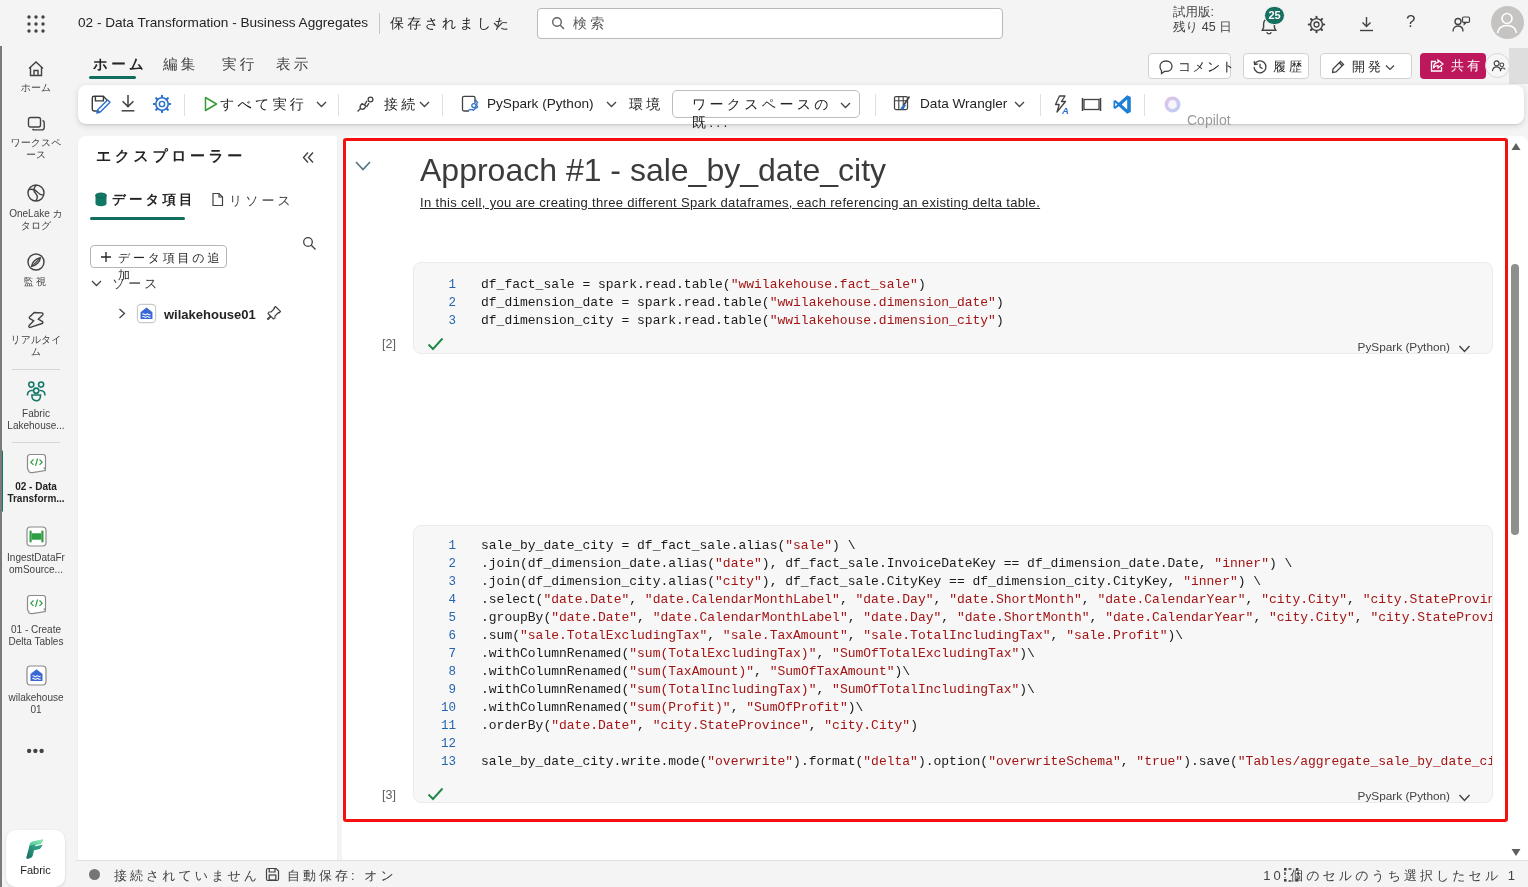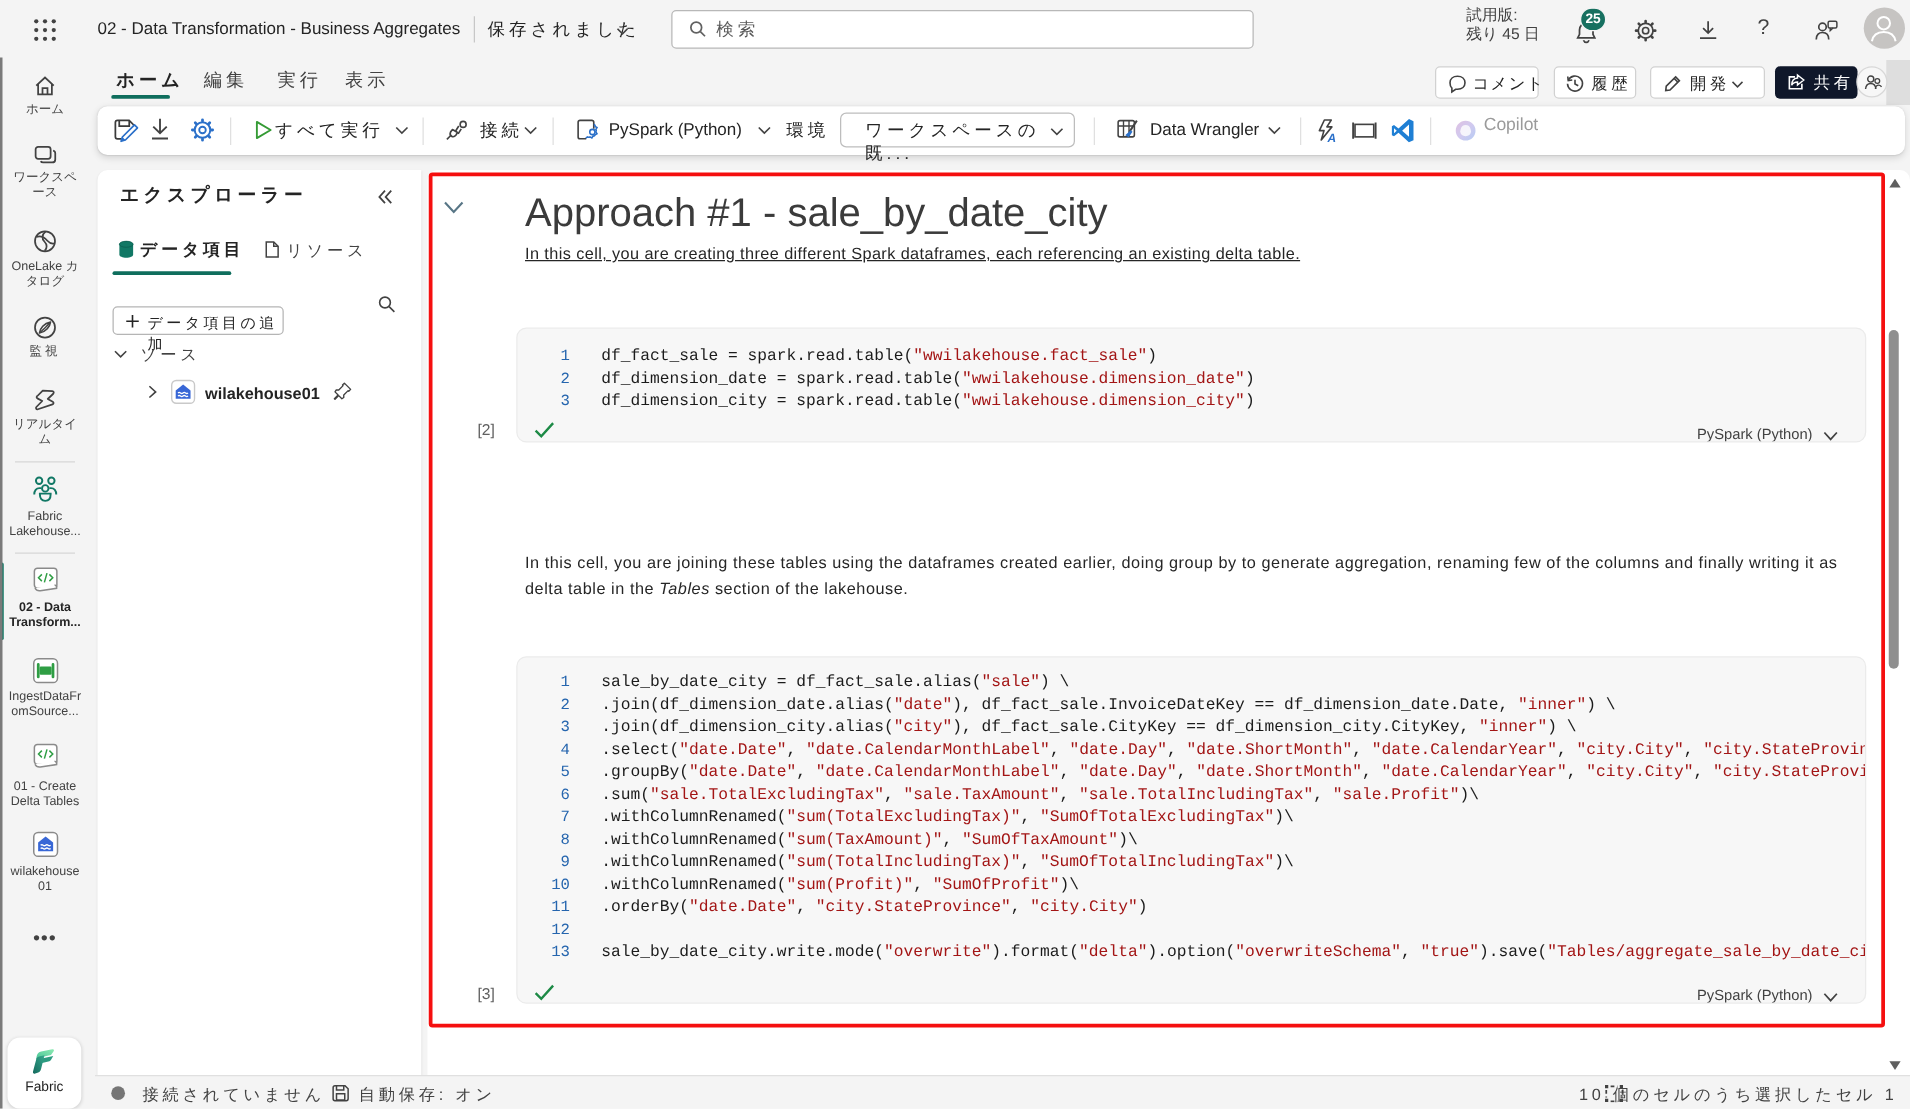--- a/index.html
+++ b/index.html
@@ -105,21 +105,21 @@
     <svg class="abs" style="left:9px;top:5px" width="16" height="16" viewBox="0 0 16 16">
         <path d="M10.5 2.5 L13.5 5.5 L6 13 L2.6 13.4 L3 10 Z" fill="none" stroke="#424242" stroke-width="1.3"></path>
         <path d="M9.3 3.7 L12.3 6.7" stroke="#424242" stroke-width="1.3"></path>
       </svg>
     <div class="abs" style="left:31px;top:4px;font-size:13px;color:#242424;"><span class="jp">開発</span></div>
     <svg class="abs" style="left:64px;top:10px" width="10" height="8" viewBox="0 0 10 8">
         <path d="M1 1.5 L5 5.5 L9 1.5" fill="none" stroke="#424242" stroke-width="1.2"></path>
       </svg>
   </div>
 
-  <div class="abs" style="left:1420px;top:5px;width:66px;height:26px;border-radius:4px;background:#0f172a;">
+  <div class="abs" style="left:1420px;top:5px;width:66px;height:26px;border-radius:4px;background:#be185d;">
     <svg class="abs" style="left:9px;top:5px" width="16" height="16" viewBox="0 0 16 16">
         <path d="M7 3.5 L2.5 3.5 L2.5 13 L12.5 13 L12.5 9" fill="none" stroke="#fff" stroke-width="1.3"></path>
         <path d="M9 2 L14 6 L9 10 L9 7.6 C6.5 7.6 5.2 8.6 4.4 10.2 C4.4 6.8 6.2 4.6 9 4.4 Z" fill="none" stroke="#fff" stroke-width="1.2"></path>
       </svg>
     <div class="abs" style="left:31px;top:4px;font-size:13px;color:#fff;"><span class="jp">共有</span></div>
   </div>
   <div class="abs" style="left:1485px;top:5px;width:25px;height:25px;border:1px solid #d8d8d8;border-radius:50%;background:#f7f7f7;">
     <svg class="abs" style="left:4px;top:4px" width="16" height="16" viewBox="0 0 17 17">
         <circle cx="7" cy="5.6" r="2.6" fill="none" stroke="#424242" stroke-width="1.2"></circle>
         <path d="M2.6 14 C2.9 10.8 4.7 9.4 7 9.4 C9.3 9.4 11.1 10.8 11.4 14" fill="none" stroke="#424242" stroke-width="1.2"></path>
@@ -223,21 +223,21 @@
       <defs>
         <linearGradient id="cpg" x1="0" y1="0" x2="1" y2="1">
           <stop offset="0" stop-color="#d9b6dd"></stop>
           <stop offset=".5" stop-color="#c9c0ec"></stop>
           <stop offset="1" stop-color="#a8c3f2"></stop>
         </linearGradient>
       </defs>
       <path d="M9.5 1.6 C13.9 1.6 17.4 5.1 17.4 9.5 C17.4 13.9 13.9 17.4 9.5 17.4 C5.1 17.4 1.6 13.9 1.6 9.5 C1.6 5.1 5.1 1.6 9.5 1.6 Z" fill="url(#cpg)" opacity=".85"></path>
       <path d="M5.6 8.1 C6.1 5.9 7.4 4.9 9.5 4.9 C11.6 4.9 12.9 5.9 13.4 8.1 L13.9 10.2 C13.5 12.7 12 13.9 9.5 13.9 C7 13.9 5.5 12.7 5.1 10.2 Z" fill="#fff" opacity=".8"></path>
     </svg>
-  <div class="abs" style="left:1109px;top:6px;font-size:14px;color:#9a9a9a;">Copilot</div>
+  <div class="abs" style="left:1109px;top:27px;font-size:14px;color:#9a9a9a;">Copilot</div>
 </div>
 
 <div id="rail" class="abs" style="left:0;top:48px;width:72px;height:839px;background:#f4f4f4;">
   <style>.rl{position:absolute;width:72px;text-align:center;font-size:10px;line-height:11.5px;color:#424242;}</style>
 
   <svg class="abs" style="left:27px;top:12px" width="18" height="18" viewBox="0 0 18 18">
       <path d="M2 8.5 L9 2 L16 8.5 M3.5 7.5 L3.5 15.5 L14.5 15.5 L14.5 7.5" fill="none" stroke="#424242" stroke-width="1.4"></path>
       <path d="M7 15.5 L7 10.5 L11 10.5 L11 15.5" fill="none" stroke="#424242" stroke-width="1.4"></path>
     </svg>
   <div class="rl" style="top:34px;">ホーム</div>
@@ -406,21 +406,20 @@
     <svg class="abs" style="left:13px;top:74px" width="17" height="14" viewBox="0 0 17 14">
         <path d="M1.5 7.5 L6 12 L15.5 1.5" fill="none" stroke="#1d8a46" stroke-width="1.9"></path>
       </svg>
     <div class="pys" style="right:42px;top:77px;white-space:nowrap;">PySpark (Python)</div>
     <svg class="abs" style="left:1044px;top:81px" width="13" height="10" viewBox="0 0 13 10">
         <path d="M1.5 2 L6.5 7.5 L11.5 2" fill="none" stroke="#424242" stroke-width="1.4"></path>
       </svg>
   </div>
   <div class="abs" style="left:40px;top:201px;font-size:12.5px;color:#616161;">[2]</div>
 
-  <div class="abs" style="left:78px;top:303px;font-size:13px;line-height:21px;letter-spacing:.44px;color:#262626;width:1080px;">In this cell, you are joining these tables using the dataframes created earlier, doing group by to generate aggregation, renaming few of the columns and finally writing it as<br>delta table in the <i>Tables</i> section of the lakehouse.</div>
 
   <div class="cellbox" style="left:71px;top:389px;width:1080px;height:278px;">
     <div class="lnum abs" style="left:0px;top:10.5px;width:42px;">1
 2
 3
 4
 5
 6
 7
 8

